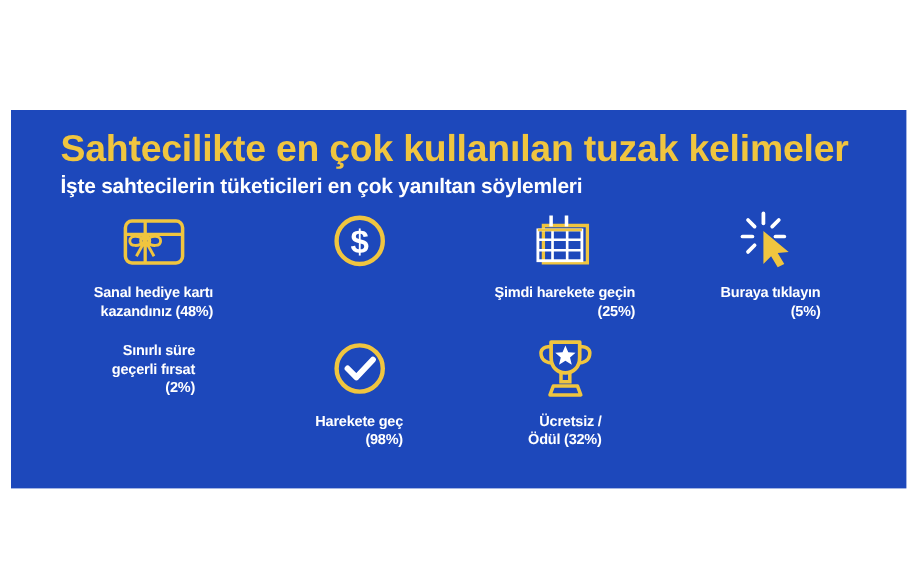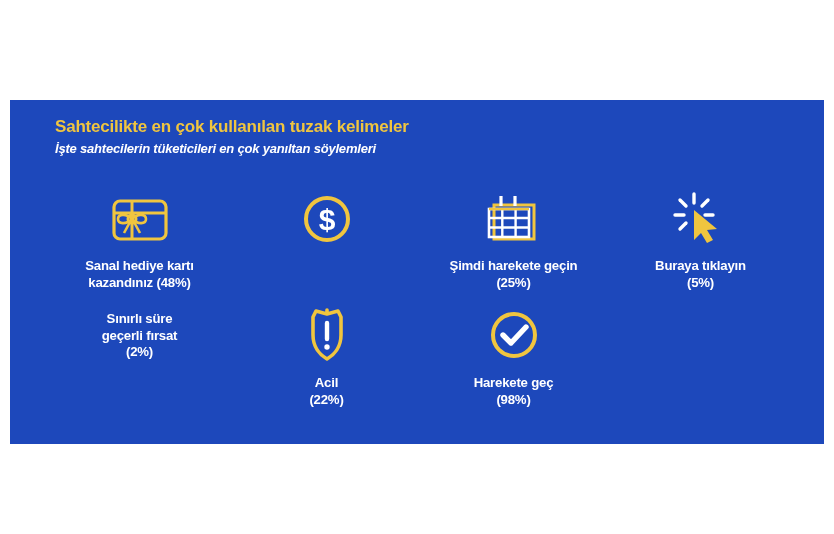--- a/index.html
+++ b/index.html
@@ -29,34 +29,33 @@
     overflow: hidden;
   }
   .header {
     position: absolute;
     left: 45px;
     top: 18px;
     width: 740px;
   }
   .title {
     color: #f0c53f;
-    font-size: 17px;
+    font-size: 34px;
     font-weight: bold;
     letter-spacing: -0.2px;
     line-height: 1.05;
     white-space: nowrap;
   }
   .subtitle {
     color: #ffffff;
-    font-size: 13px;
+    font-size: 19px;
     font-weight: bold;
     letter-spacing: -0.2px;
     margin-top: 5px;
     white-space: nowrap;
-    font-style: italic;
   }
   .grid {
     position: absolute;
     left: 36px;
     top: 88px;
     width: 748px;
     display: grid;
     grid-template-columns: repeat(4, 1fr);
     grid-template-rows: 115px 120px;
     row-gap: 0px;
@@ -72,21 +71,21 @@
     display: flex;
     align-items: center;
     justify-content: center;
   }
   .caption {
     margin-top: 8px;
     color: #ffffff;
     font-size: 13.2px;
     font-weight: bold;
     line-height: 1.25;
-    text-align: center;
+    text-align: right;
     letter-spacing: -0.2px;
     white-space: pre-line;
   }
   .row2 .iconbox { height: 64px; }
 </style>
 </head>
 <body>
 
 <div id="stage">
 
@@ -158,39 +157,42 @@
         <div class="caption">Buraya tıklayın
 (5%)</div>
       </div>
 
       <div class="cell row2">
         <div class="caption">Sınırlı süre
 geçerli fırsat
 (2%)</div>
       </div>
 
-      <div class="cell row2">
-        <div class="iconbox">
-          <svg width="54" height="60" viewBox="0 0 54 60" fill="none">
-            <path d="M27 5 L27 9 L16 6 L13 12 L13 30 C13 42 20 50 27 54 C34 50 41 42 41 30 L41 12 L38 6 L27 9 Z" stroke="#f0c53f" stroke-width="3.6" fill="none" stroke-linejoin="round"></path>
-            <line x1="27" y1="18" x2="27" y2="34" stroke="#ffffff" stroke-width="4.4" stroke-linecap="round"></line>
-            <circle cx="27" cy="42" r="2.7" fill="#ffffff"></circle>
-          </svg>
-        </div>
-        <div class="caption">Acil
-(22%)</div>
-      </div>
 
       <div class="cell row2">
         <div class="iconbox">
           <svg width="56" height="56" viewBox="0 0 56 56" fill="none">
             <circle cx="28" cy="28" r="21" stroke="#f0c53f" stroke-width="4"></circle>
             <path d="M17 28 L25 36 L40 20" stroke="#ffffff" stroke-width="5.4" stroke-linecap="round" stroke-linejoin="round" fill="none"></path>
           </svg>
         </div>
         <div class="caption">Harekete geç
 (98%)</div>
       </div>
 
+      <div class="cell row2">
+        <div class="iconbox">
+          <svg width="62" height="60" viewBox="0 0 62 60" fill="none">
+            <path d="M18 6 H44 V20 C44 29 38 34 31 34 C24 34 18 29 18 20 Z" stroke="#f0c53f" stroke-width="3.4" fill="none" stroke-linejoin="round"></path>
+            <path d="M18 10 C10 10 8 14 9 18 C10 23 15 25 19 25" stroke="#f0c53f" stroke-width="3.2" fill="none"></path>
+            <path d="M44 10 C52 10 54 14 53 18 C52 23 47 25 43 25" stroke="#f0c53f" stroke-width="3.2" fill="none"></path>
+            <path d="M27 34 L27 42 H35 L35 34" stroke="#f0c53f" stroke-width="3.2" fill="none"></path>
+            <path d="M20 46 H42 L45 54 H17 Z" stroke="#f0c53f" stroke-width="3.2" fill="none" stroke-linejoin="round"></path>
+            <path d="M31 9 L33.6 15.2 L40.2 15.7 L35.2 20.1 L36.8 26.6 L31 23 L25.2 26.6 L26.8 20.1 L21.8 15.7 L28.4 15.2 Z" fill="#ffffff"></path>
+          </svg>
+        </div>
+        <div class="caption">Ücretsiz /
+Ödül (32%)</div>
+      </div>
 
     </div>
   </div>
 </div>
 
 </body></html>

